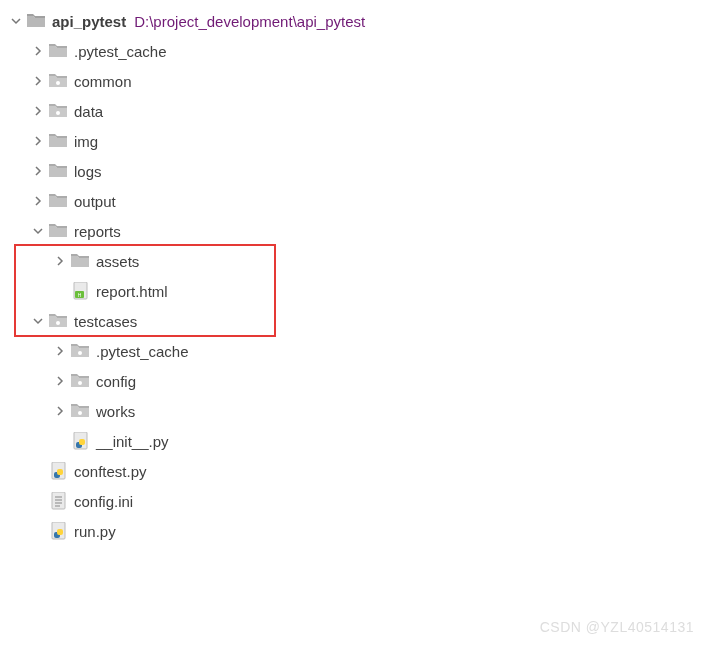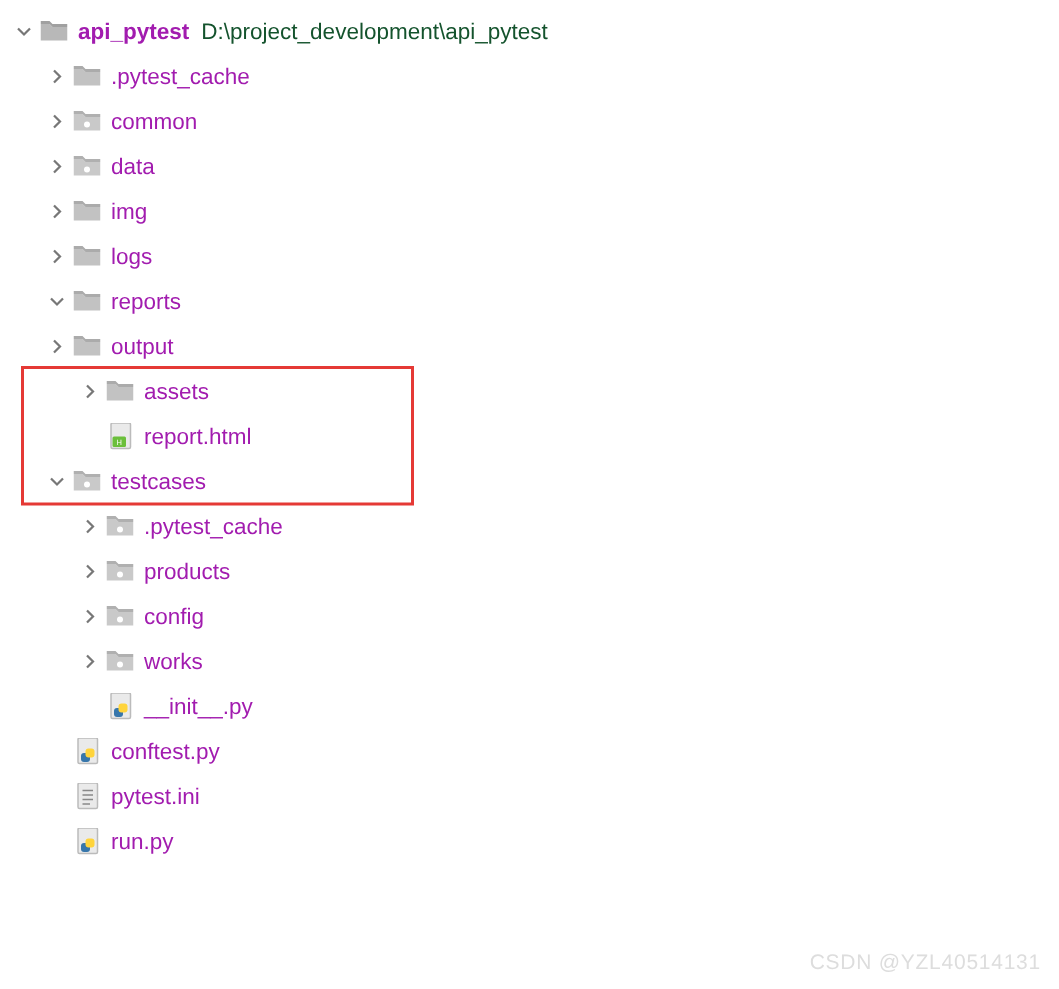--- a/index.html
+++ b/index.html
@@ -30,31 +30,31 @@
     }
     .icon {
       width: 20px;
       height: 20px;
       margin-right: 6px;
       display: inline-flex;
       align-items: center;
       justify-content: center;
       flex-shrink: 0;
     }
-    .label { color: #a21caf; }
+    .label { color: #404040; }
     .bold { font-weight: 700; }
-    .path { color: #14532d; margin-left: 8px; font-weight: 400; }
+    .path { color: #701a75; margin-left: 8px; font-weight: 400; }
     .highlight-box {
       position: absolute;
       border: 2.5px solid #e53935;
       pointer-events: none;
     }
     .watermark {
       position: absolute;
-      bottom: 10px;
+      bottom: 24px;
       right: 12px;
       color: #ddd;
       font-size: 14px;
       letter-spacing: 0.5px;
     }
   </style>
 </head>
 <body>
 
 <div class="row">
@@ -149,45 +149,45 @@
           <path d="M0 2 L0 13 L18 13 L18 4 L8 4 L6 2 Z" fill="#c2c2c2"></path>
           <path d="M0 2 L6 2 L8 4 L18 4 L18 2 L8 2 L6 0 L0 0 Z" fill="#ababab"></path>
         </svg>
       </span>
       <span class="label">logs</span>
     </div>
     <div class="row">
       <span class="indent" style="width: 28px;"></span>
       <span class="chev">
         <svg width="10" height="10" viewBox="0 0 10 10">
+          <path d="M3 1 L7 5 L3 9" fill="none" stroke="#777" stroke-width="1.5"></path>
+        </svg>
+      </span>
+      <span class="icon">
+        <svg width="18" height="14" viewBox="0 0 18 14">
+          <path d="M0 2 L0 13 L18 13 L18 4 L8 4 L6 2 Z" fill="#c2c2c2"></path>
+          <path d="M0 2 L6 2 L8 4 L18 4 L18 2 L8 2 L6 0 L0 0 Z" fill="#ababab"></path>
+        </svg>
+      </span>
+      <span class="label">output</span>
+    </div>
+    <div class="row">
+      <span class="indent" style="width: 28px;"></span>
+      <span class="chev">
+        <svg width="10" height="10" viewBox="0 0 10 10">
           <path d="M1 3 L5 7 L9 3" fill="none" stroke="#777" stroke-width="1.5"></path>
         </svg>
       </span>
       <span class="icon">
         <svg width="18" height="14" viewBox="0 0 18 14">
           <path d="M0 2 L0 13 L18 13 L18 4 L8 4 L6 2 Z" fill="#c2c2c2"></path>
           <path d="M0 2 L6 2 L8 4 L18 4 L18 2 L8 2 L6 0 L0 0 Z" fill="#ababab"></path>
         </svg>
       </span>
       <span class="label">reports</span>
-    </div>
-    <div class="row">
-      <span class="indent" style="width: 28px;"></span>
-      <span class="chev">
-        <svg width="10" height="10" viewBox="0 0 10 10">
-          <path d="M3 1 L7 5 L3 9" fill="none" stroke="#777" stroke-width="1.5"></path>
-        </svg>
-      </span>
-      <span class="icon">
-        <svg width="18" height="14" viewBox="0 0 18 14">
-          <path d="M0 2 L0 13 L18 13 L18 4 L8 4 L6 2 Z" fill="#c2c2c2"></path>
-          <path d="M0 2 L6 2 L8 4 L18 4 L18 2 L8 2 L6 0 L0 0 Z" fill="#ababab"></path>
-        </svg>
-      </span>
-      <span class="label">output</span>
     </div>
     <div class="row">
       <span class="indent" style="width: 50px;"></span>
       <span class="chev">
         <svg width="10" height="10" viewBox="0 0 10 10">
           <path d="M3 1 L7 5 L3 9" fill="none" stroke="#777" stroke-width="1.5"></path>
         </svg>
       </span>
       <span class="icon">
         <svg width="18" height="14" viewBox="0 0 18 14">
@@ -233,36 +233,20 @@
         </svg>
       </span>
       <span class="icon">
         <svg width="18" height="14" viewBox="0 0 18 14">
           <path d="M0 2 L0 13 L18 13 L18 4 L8 4 L6 2 Z" fill="#c9c9c9"></path>
           <path d="M0 2 L6 2 L8 4 L18 4 L18 2 L8 2 L6 0 L0 0 Z" fill="#b0b0b0"></path>
           <circle cx="9" cy="9" r="2" fill="#fff"></circle>
         </svg>
       </span>
       <span class="label">.pytest_cache</span>
-    </div>
-    <div class="row">
-      <span class="indent" style="width: 50px;"></span>
-      <span class="chev">
-        <svg width="10" height="10" viewBox="0 0 10 10">
-          <path d="M3 1 L7 5 L3 9" fill="none" stroke="#777" stroke-width="1.5"></path>
-        </svg>
-      </span>
-      <span class="icon">
-        <svg width="18" height="14" viewBox="0 0 18 14">
-          <path d="M0 2 L0 13 L18 13 L18 4 L8 4 L6 2 Z" fill="#c9c9c9"></path>
-          <path d="M0 2 L6 2 L8 4 L18 4 L18 2 L8 2 L6 0 L0 0 Z" fill="#b0b0b0"></path>
-          <circle cx="9" cy="9" r="2" fill="#fff"></circle>
-        </svg>
-      </span>
-      <span class="label">products</span>
     </div>
     <div class="row">
       <span class="indent" style="width: 50px;"></span>
       <span class="chev">
         <svg width="10" height="10" viewBox="0 0 10 10">
           <path d="M3 1 L7 5 L3 9" fill="none" stroke="#777" stroke-width="1.5"></path>
         </svg>
       </span>
       <span class="icon">
         <svg width="18" height="14" viewBox="0 0 18 14">
@@ -318,21 +302,21 @@
       <span class="chev"></span>
       <span class="icon">
         <svg width="17" height="18" viewBox="0 0 17 18">
           <rect x="2" y="0" width="13" height="17" rx="1" fill="#eaeaea" stroke="#bbb"></rect>
           <line x1="5" y1="5" x2="12" y2="5" stroke="#888"></line>
           <line x1="5" y1="8" x2="12" y2="8" stroke="#888"></line>
           <line x1="5" y1="11" x2="12" y2="11" stroke="#888"></line>
           <line x1="5" y1="14" x2="10" y2="14" stroke="#888"></line>
         </svg>
       </span>
-      <span class="label">pytest.ini</span>
+      <span class="label">config.ini</span>
     </div>
     <div class="row">
       <span class="indent" style="width: 28px;"></span>
       <span class="chev"></span>
       <span class="icon">
         <svg width="17" height="18" viewBox="0 0 17 18">
           <rect x="2" y="0" width="13" height="17" rx="1" fill="#eaeaea" stroke="#bbb"></rect>
           <rect x="4" y="10" width="6" height="6" rx="2" fill="#3776ab"></rect>
           <rect x="7" y="7" width="6" height="6" rx="2" fill="#ffd43b"></rect>
         </svg>

